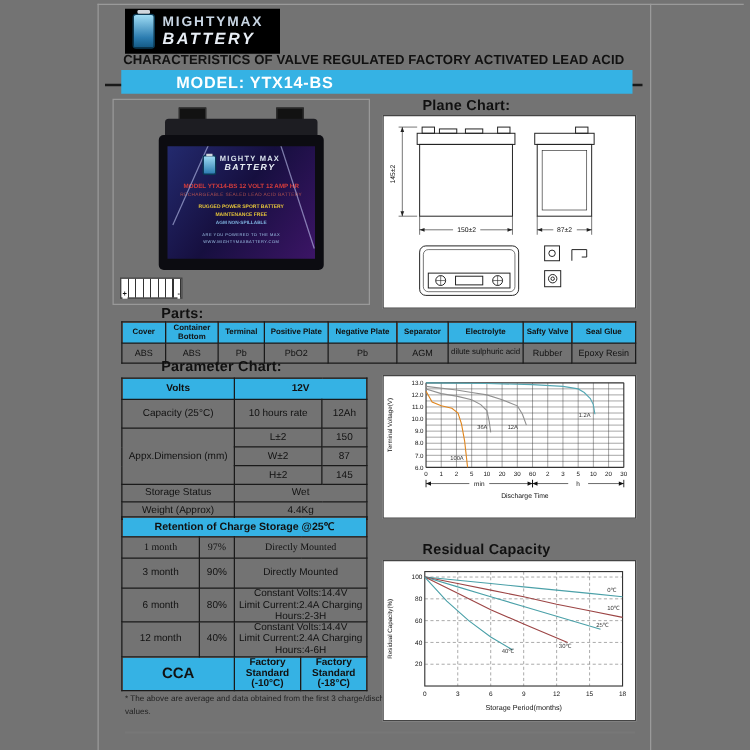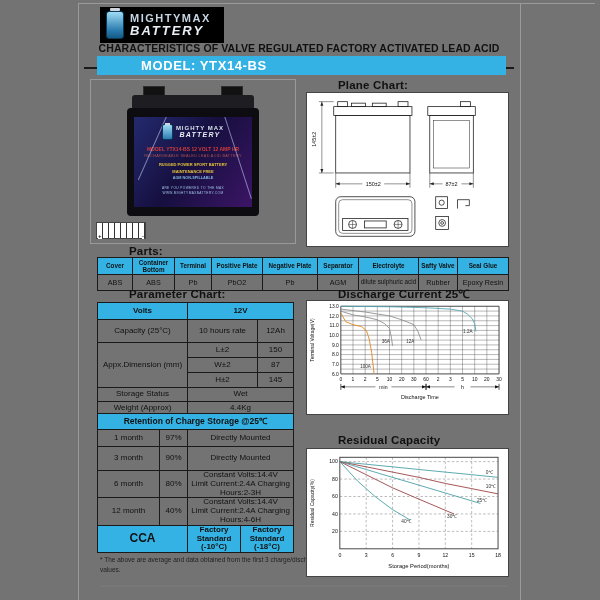--- a/index.html
+++ b/index.html
@@ -260,21 +260,21 @@
     <colgroup>
         <col style="width:62px">
         <col style="width:28px">
         <col style="width:53px">
         <col style="width:53px">
       </colgroup>
     <tbody>
         <tr style="height:16px;">
       <th class="blue" colspan="4" style="font-size:8.5px;">Retention of Charge Storage @25℃</th>
     </tr>
-    <tr style="height:17px;">
+    <tr style="height:17px;font-family:Liberation Serif, serif;">
       <td>1 month</td>
       <td>97%</td>
       <td colspan="2">Directly Mounted</td>
     </tr>
     <tr style="height:24px;">
       <td>3 month</td>
       <td>90%</td>
       <td colspan="2">Directly Mounted</td>
     </tr>
     <tr style="height:24px;">
@@ -303,21 +303,20 @@
         <div>Factory Standard</div>
         <div>(-18°C)</div>
       </th>
     </tr>
   </tbody>
     </table>
 
   <div class="abs foot" style="left:100px;top:555px;width:330px;">* The above are average and data obtained from the first 3 charge/discharge cycles.These are not minimum values.</div>
   <div class="abs rule" style="left:100px;top:585px;width:408px;height:2px;"></div>
 
-  <div class="abs sec-title" style="left:306px;top:286px;">Discharge Current 25℃</div>
   <div class="abs chart-box" style="left:306px;top:300px;width:201px;height:113px;">
     <svg viewBox="0 0 200 111" width="199" height="111">
         <line x1="34" y1="5" x2="34" y2="73" stroke="#333" stroke-width="0.9"></line>
         <line x1="46.230769230769226" y1="5" x2="46.230769230769226" y2="73" stroke="#333" stroke-width="0.35"></line>
         <line x1="58.46153846153846" y1="5" x2="58.46153846153846" y2="73" stroke="#333" stroke-width="0.35"></line>
         <line x1="70.6923076923077" y1="5" x2="70.6923076923077" y2="73" stroke="#333" stroke-width="0.35"></line>
         <line x1="82.92307692307692" y1="5" x2="82.92307692307692" y2="73" stroke="#333" stroke-width="0.35"></line>
         <line x1="95.15384615384616" y1="5" x2="95.15384615384616" y2="73" stroke="#333" stroke-width="0.35"></line>
         <line x1="107.38461538461539" y1="5" x2="107.38461538461539" y2="73" stroke="#333" stroke-width="0.35"></line>
         <line x1="119.61538461538461" y1="5" x2="119.61538461538461" y2="73" stroke="#333" stroke-width="0.35"></line>

